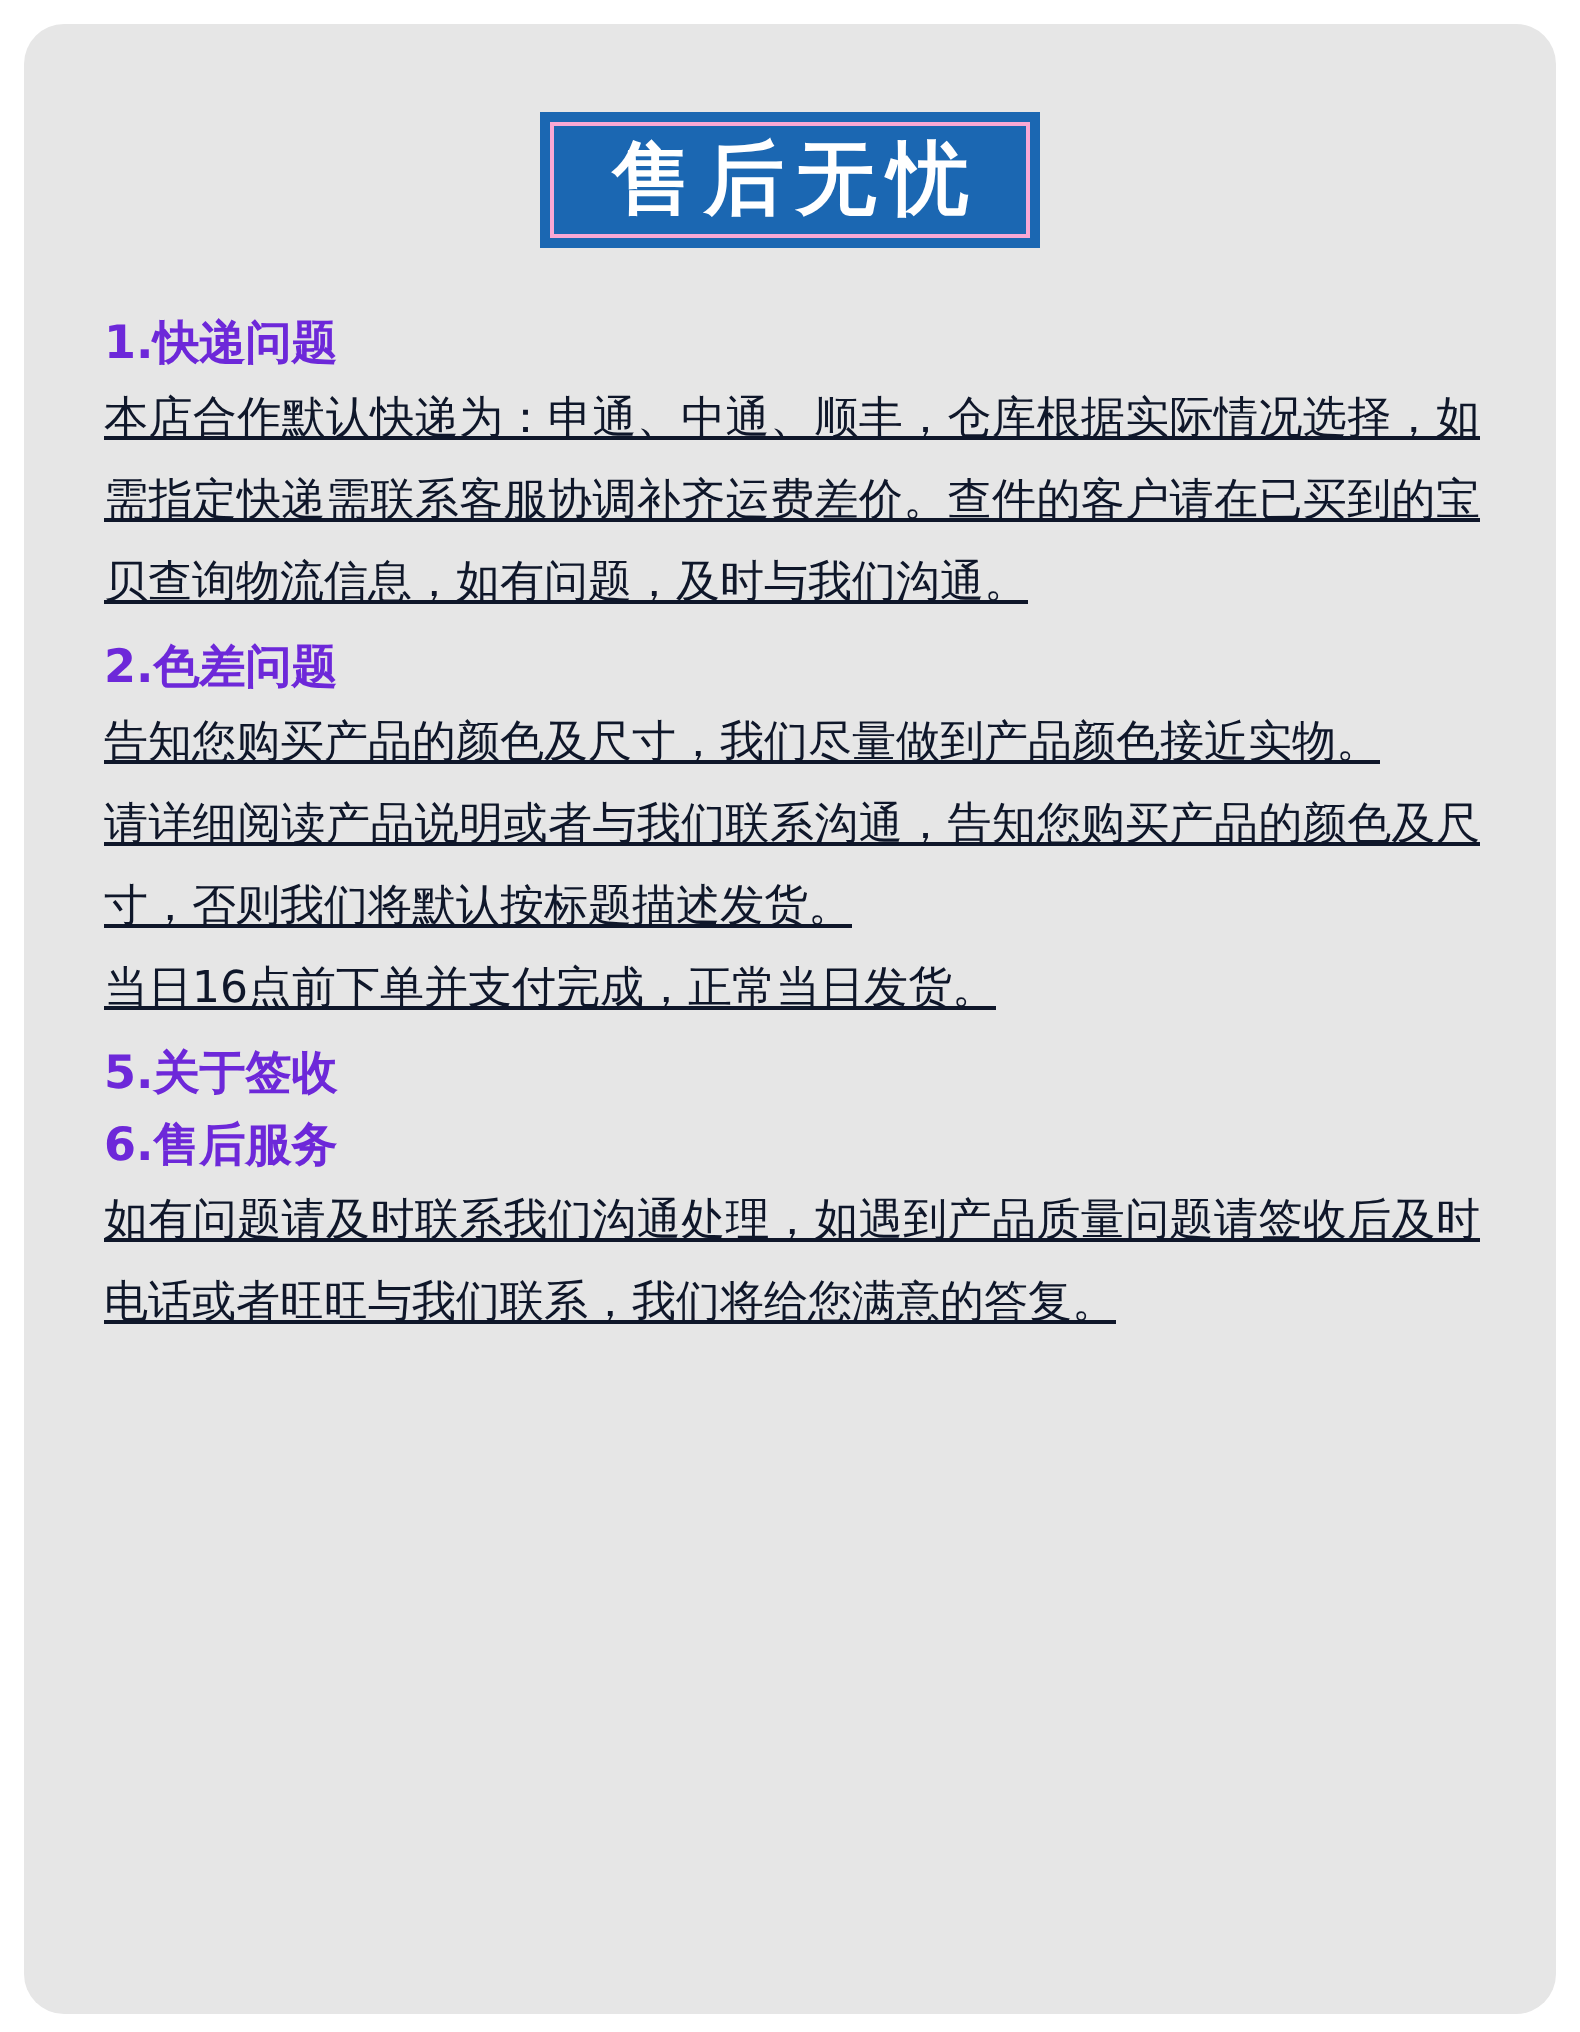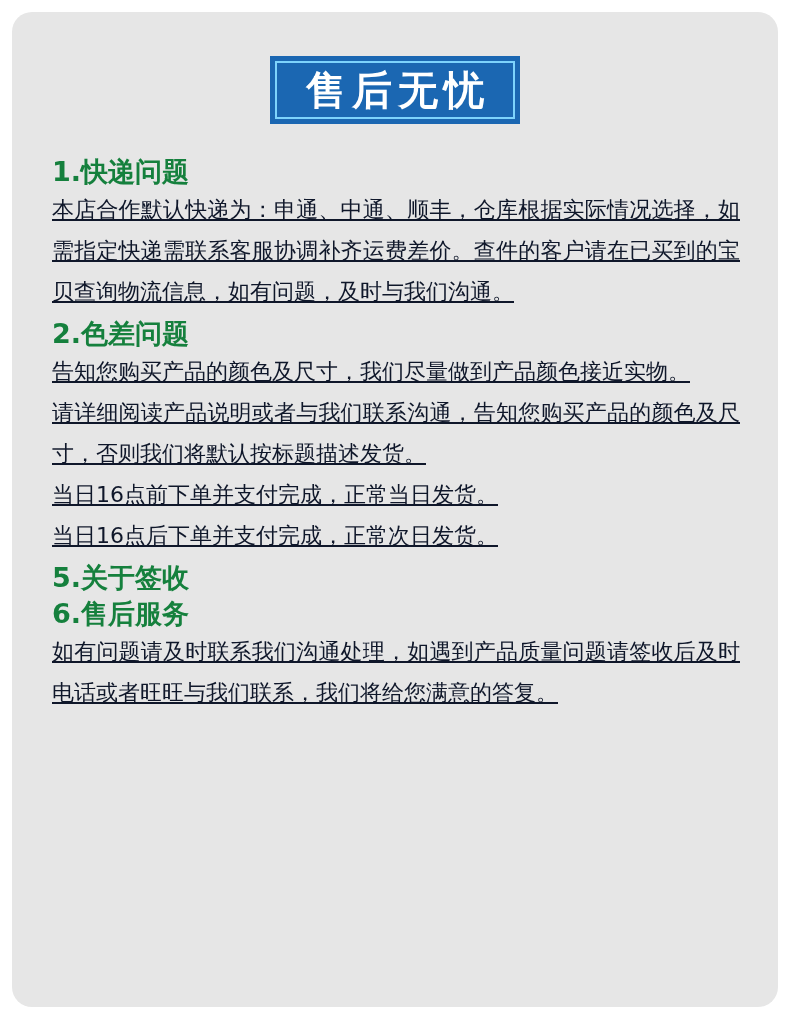--- a/index.html
+++ b/index.html
@@ -27,41 +27,41 @@
   .title-banner {
     position: relative;
     width: 250px;
     height: 68px;
     margin: 44px auto 0 auto;
     background: #1b67b2;
   }
   .title-banner .inner-frame {
     position: absolute;
     top: 5px; left: 5px; right: 5px; bottom: 5px;
-    border: 2px solid #7dd3fc;
+    border: 2px solid #f9a8d4;
     display: flex;
     align-items: center;
     justify-content: center;
   }
   .title-banner .banner-text {
     color: #ffffff;
     font-family: "DejaVu Serif", "Liberation Serif", serif;
     font-weight: bold;
     font-size: 40px;
     letter-spacing: 6px;
     padding-left: 6px;
     white-space: nowrap;
     line-height: 1;
   }
   .content {
     padding: 26px 38px 0 40px;
   }
   .section h2 {
-    color: #15803d;
-    font-size: 27px;
+    color: #6d28d9;
+    font-size: 23px;
     font-weight: bold;
     line-height: 28px;
     margin: 8px 0 3px 0;
   }
   .section p {
     color: #0f172a;
     font-size: 22px;
     line-height: 41px;
     margin: 0;
     text-align: justify;
@@ -91,21 +91,20 @@
         <h2>2.色差问题</h2>
         <p>告知您购买产品的颜色及尺寸，我们尽量做到产品颜色接近实物。</p>
       </div>
 
       <div class="section">
         <p>请详细阅读产品说明或者与我们联系沟通，告知您购买产品的颜色及尺寸，否则我们将默认按标题描述发货。</p>
       </div>
 
       <div class="section">
         <p>当日16点前下单并支付完成，正常当日发货。</p>
-        <p>当日16点后下单并支付完成，正常次日发货。</p>
       </div>
 
       <div class="section">
         <h2>5.关于签收</h2>
       </div>
 
       <div class="section">
         <h2>6.售后服务</h2>
         <p>如有问题请及时联系我们沟通处理，如遇到产品质量问题请签收后及时电话或者旺旺与我们联系，我们将给您满意的答复。</p>
       </div>

